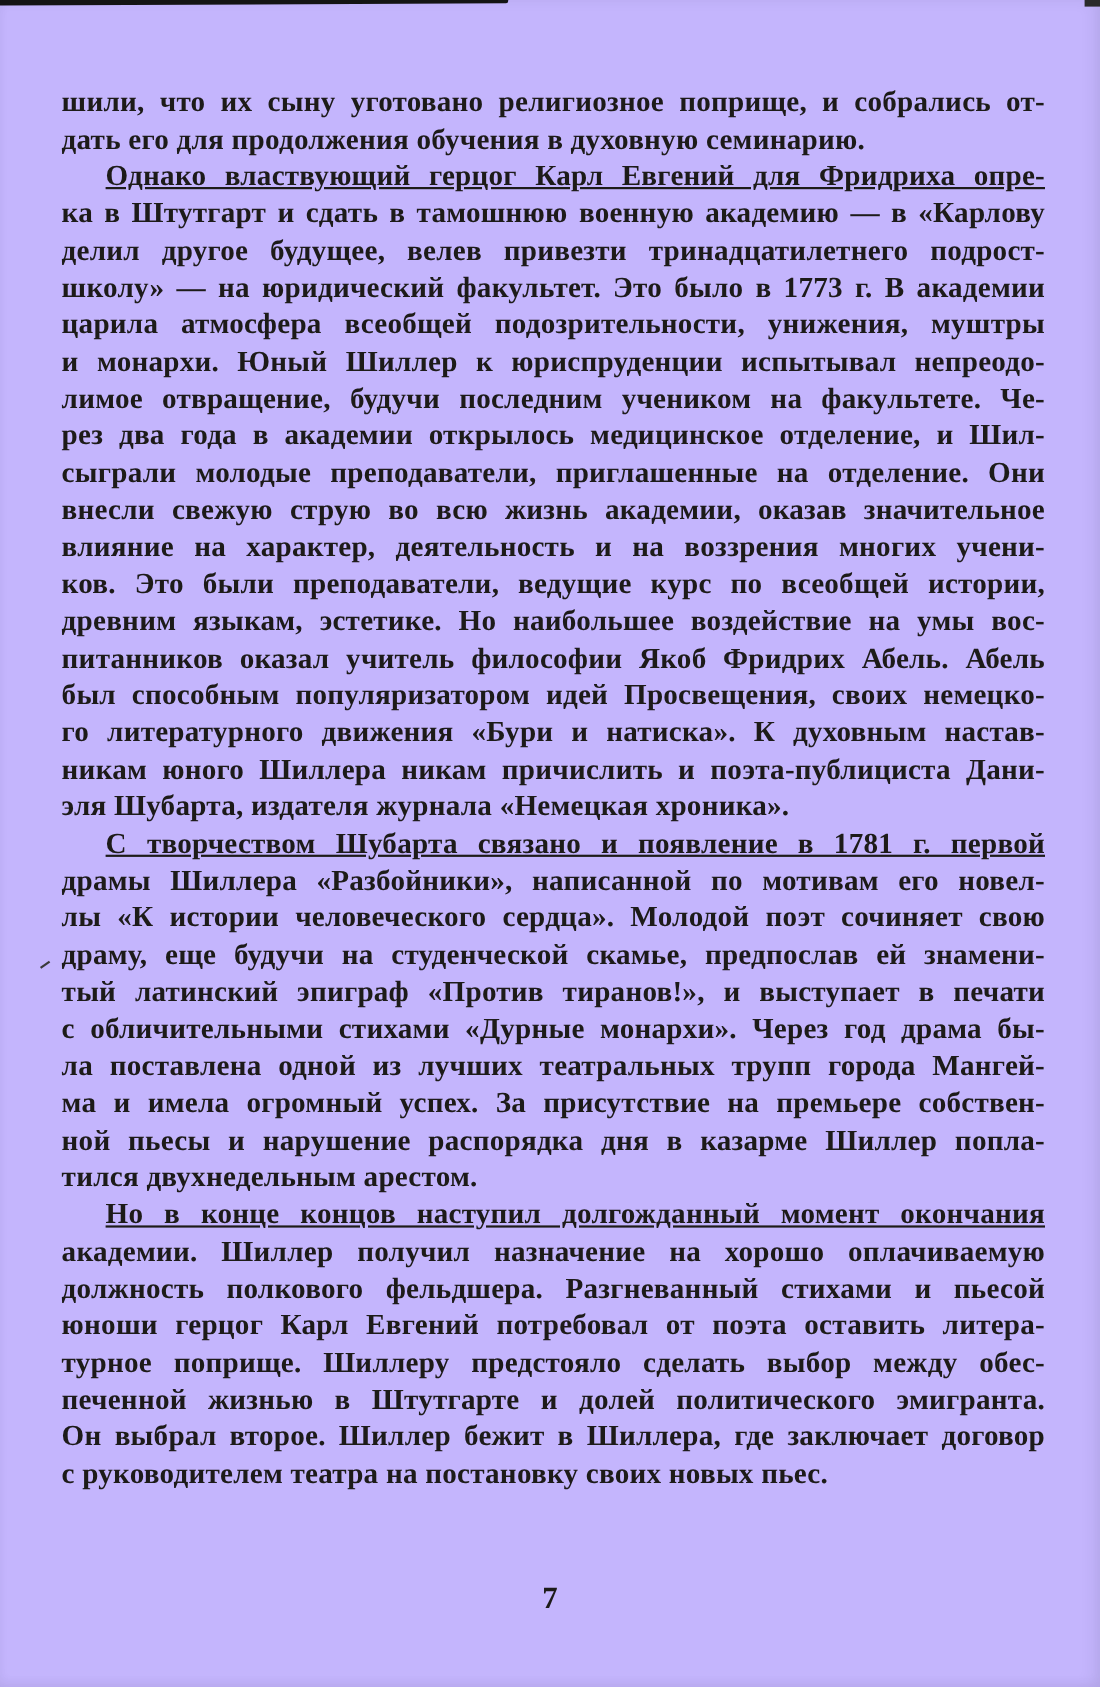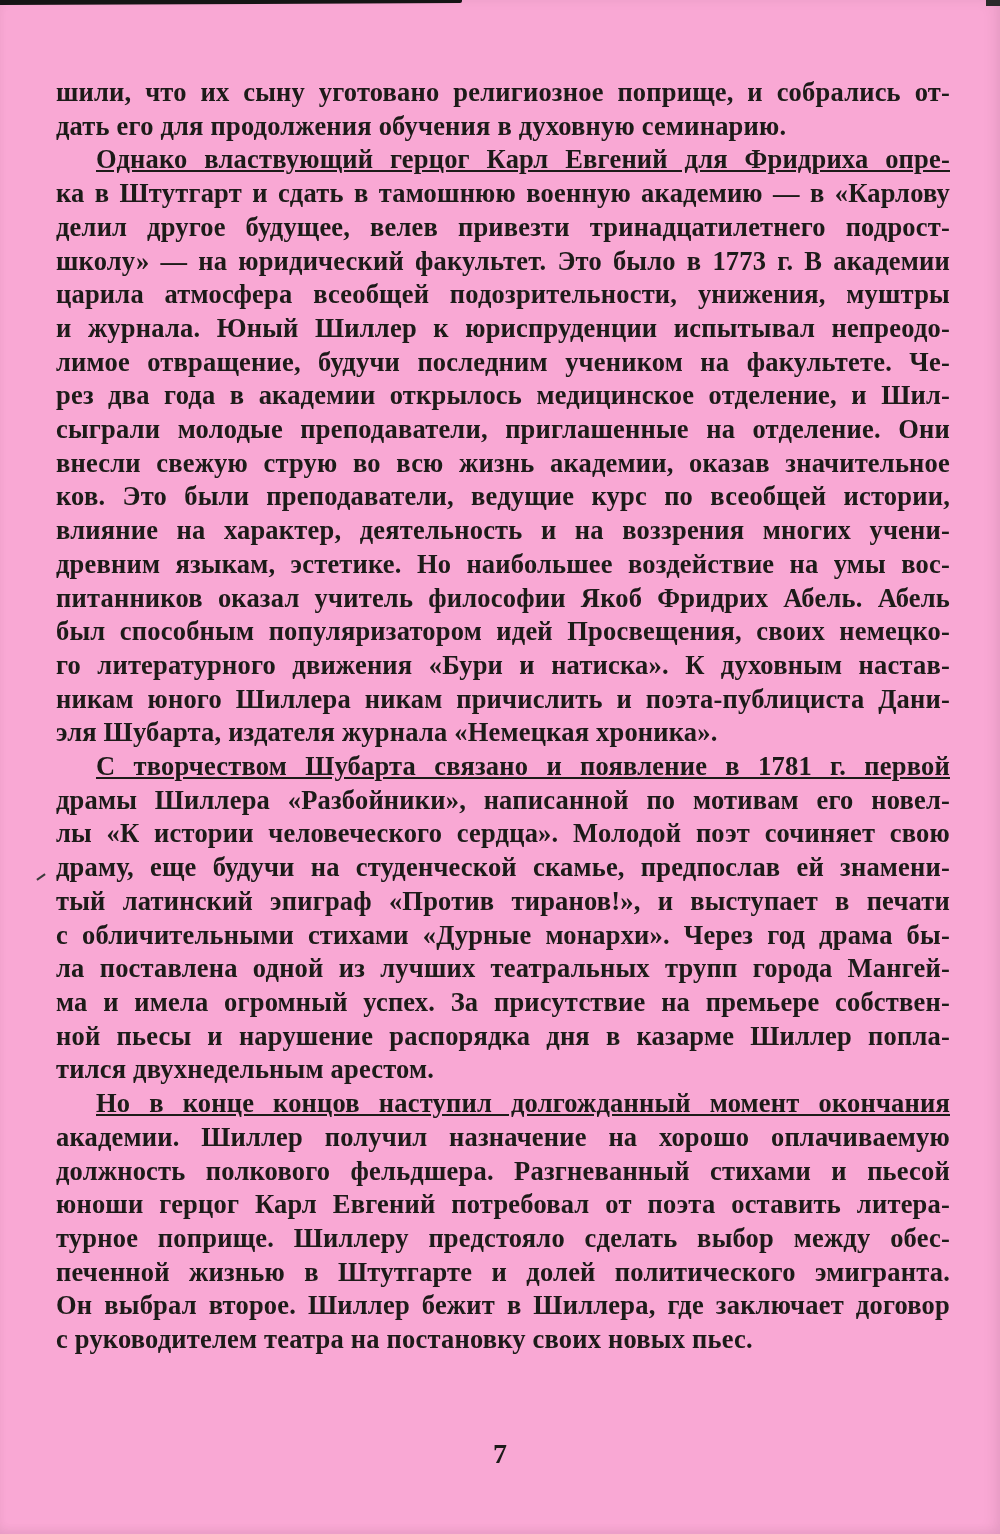--- a/index.html
+++ b/index.html
@@ -5,21 +5,21 @@
   html, body {
     margin: 0;
     padding: 0;
     background: #e9e9e7;
   }
   .page {
     position: relative;
     width: 1000px;
     height: 1534px;
     margin: 0 auto;
-    background: #f9a8d4;
+    background: #c4b5fd;
     overflow: hidden;
     box-shadow: inset -6px 0 14px rgba(0,0,0,0.06), inset 0 -4px 10px rgba(0,0,0,0.04);
     font-family: "Liberation Serif", "DejaVu Serif", serif;
   }
   
   .scan-edge-top {
     position: absolute;
     left: 0;
     top: 0;
     width: 462px;
@@ -97,27 +97,27 @@
       <p>
         <span class="line">шили, что их сыну уготовано религиозное поприще, и собрались от-</span>
         <span class="line last">дать его для продолжения обучения в духовную семинарию.</span>
       </p>
       <p class="indent">
         <span class="line">Однако властвующий герцог Карл Евгений для Фридриха опре-</span>
         <span class="line">ка в Штутгарт и сдать в тамошнюю военную академию — в «Карлову</span>
         <span class="line">делил другое будущее, велев привезти тринадцатилетнего подрост-</span>
         <span class="line">школу» — на юридический факультет. Это было в 1773 г. В академии</span>
         <span class="line">царила атмосфера всеобщей подозрительности, унижения, муштры</span>
-        <span class="line">и журнала. Юный Шиллер к юриспруденции испытывал непреодо-</span>
+        <span class="line">и монархи. Юный Шиллер к юриспруденции испытывал непреодо-</span>
         <span class="line">лимое отвращение, будучи последним учеником на факультете. Че-</span>
         <span class="line">рез два года в академии открылось медицинское отделение, и Шил-</span>
         <span class="line">сыграли молодые преподаватели, приглашенные на отделение. Они</span>
         <span class="line">внесли свежую струю во всю жизнь академии, оказав значительное</span>
+        <span class="line">влияние на характер, деятельность и на воззрения многих учени-</span>
         <span class="line">ков. Это были преподаватели, ведущие курс по всеобщей истории,</span>
-        <span class="line">влияние на характер, деятельность и на воззрения многих учени-</span>
         <span class="line">древним языкам, эстетике. Но наибольшее воздействие на умы вос-</span>
         <span class="line">питанников оказал учитель философии Якоб Фридрих Абель. Абель</span>
         <span class="line">был способным популяризатором идей Просвещения, своих немецко-</span>
         <span class="line">го литературного движения «Бури и натиска». К духовным настав-</span>
         <span class="line">никам юного Шиллера никам причислить и поэта-публициста Дани-</span>
         <span class="line last">эля Шубарта, издателя журнала «Немецкая хроника».</span>
       </p>
       <p class="indent">
         <span class="line">С творчеством Шубарта связано и появление в 1781 г. первой</span>
         <span class="line">драмы Шиллера «Разбойники», написанной по мотивам его новел-</span>

